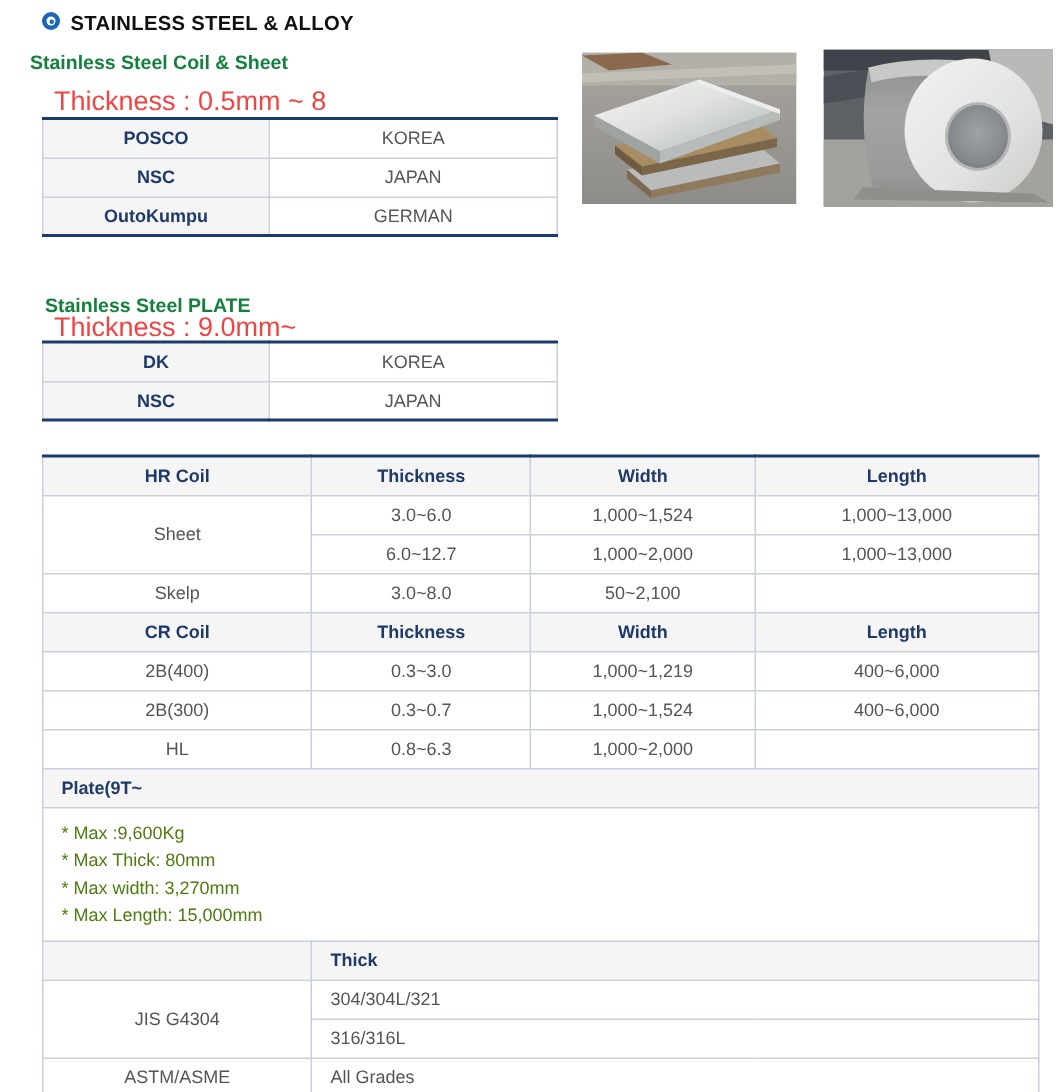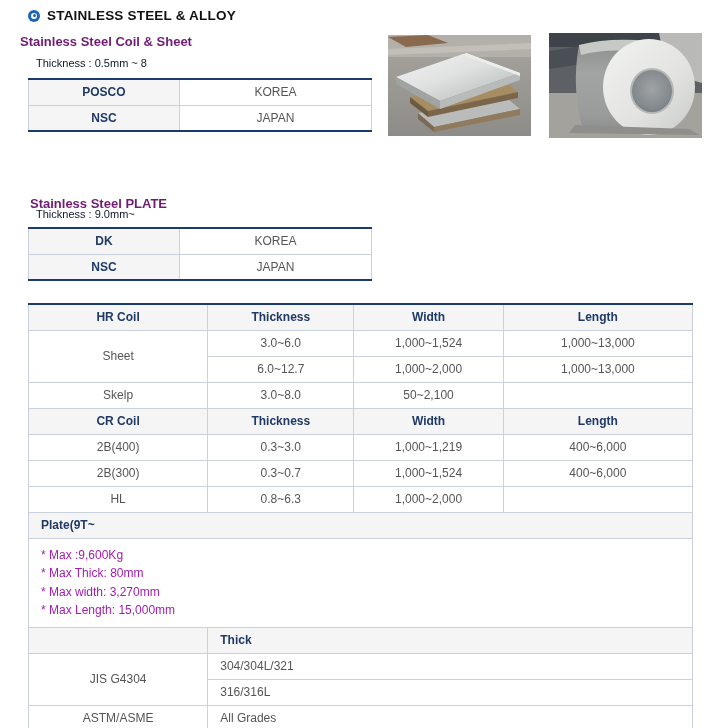--- a/index.html
+++ b/index.html
@@ -2,41 +2,41 @@
 <html><head>
 <meta charset="utf-8">
 <style>
   * { margin:0; padding:0; box-sizing:border-box; }
   html,body { width:704px; height:728px; background:#ffffff;
     font-family:"Liberation Sans", sans-serif; position:relative; overflow:hidden; }
 
   .abs { position:absolute; }
 
   
-  .title-row { left:28px; top:8px; display:flex; align-items:center; gap:7px; }
+  .title-row { left:28px; top:8px; display:flex; align-items:flex-start; gap:7px; }
   .bullet { width:12px; height:12px; border-radius:50%;
     background:#1c64b8; position:relative; display:inline-block; }
   .bullet::after { content:""; position:absolute; left:3px; top:3px; width:6px; height:6px;
     border-radius:50%; background:#ffffff; }
   .bullet::before { content:""; position:absolute; left:4.5px; top:4.5px; width:3px; height:3px;
     border-radius:50%; background:#1c64b8; z-index:2; }
   .page-title { font-size:13.5px; font-weight:bold; color:#111111; letter-spacing:0.2px; }
 
-  .sub-heading { font-size:13px; font-weight:bold; color:#701a75; }
-  .thickness-label { font-size:11px; color:#0f172a; }
+  .sub-heading { font-size:13px; font-weight:bold; color:#15803d; }
+  .thickness-label { font-size:18px; color:#ef4444; }
 
   
   table { border-collapse:collapse; table-layout:fixed; }
   .steel-table { border-top:2px solid #1b3b6d; border-bottom:2px solid #1b3b6d; }
   .steel-table td { border:1px solid #c9d1dd; font-size:12px; height:26px;
     text-align:center; color:#555555; background:#ffffff; padding:1px 4px; }
   .steel-table td.hdr { background:#f5f5f5; color:#1f3a68; font-weight:bold; }
   .steel-table td.left { text-align:left; padding-left:12px; }
   .steel-table td.notes-cell { text-align:left; padding:7px 0 7px 12px; height:auto; }
-  .notes-cell div { line-height:18.5px; font-size:12px; color:#a21caf; }
+  .notes-cell div { line-height:18.5px; font-size:12px; color:#4d7c0f; }
 
   .mini-table { width:344px; }
   .mini-table td:first-child { width:44%; }
 
   .big-table { width:665px; }
   .big-table col.c1 { width:27%; }
   .big-table col.c2 { width:22%; }
   .big-table col.c3 { width:22.5%; }
   .big-table col.c4 { width:28.5%; }
 
@@ -56,20 +56,24 @@
 
 <table class="abs steel-table mini-table" style="left:28px; top:78px;">
   <tbody>
     <tr>
       <td class="hdr">POSCO</td>
       <td>KOREA</td>
     </tr>
     <tr>
       <td class="hdr">NSC</td>
       <td>JAPAN</td>
+    </tr>
+    <tr>
+      <td class="hdr">OutoKumpu</td>
+      <td>GERMAN</td>
     </tr>
   </tbody>
 </table>
 
 <svg class="abs photo" style="left:388px; top:35px;" width="143" height="101" viewBox="0 0 143 101">
   <defs>
     <linearGradient id="sheetTop" x1="0" y1="0" x2="1" y2="1">
       <stop offset="0" stop-color="#f4f5f4"></stop>
         <stop offset="0.45" stop-color="#dfe2e1"></stop>
       <stop offset="0.7" stop-color="#c9cdcc"></stop>

